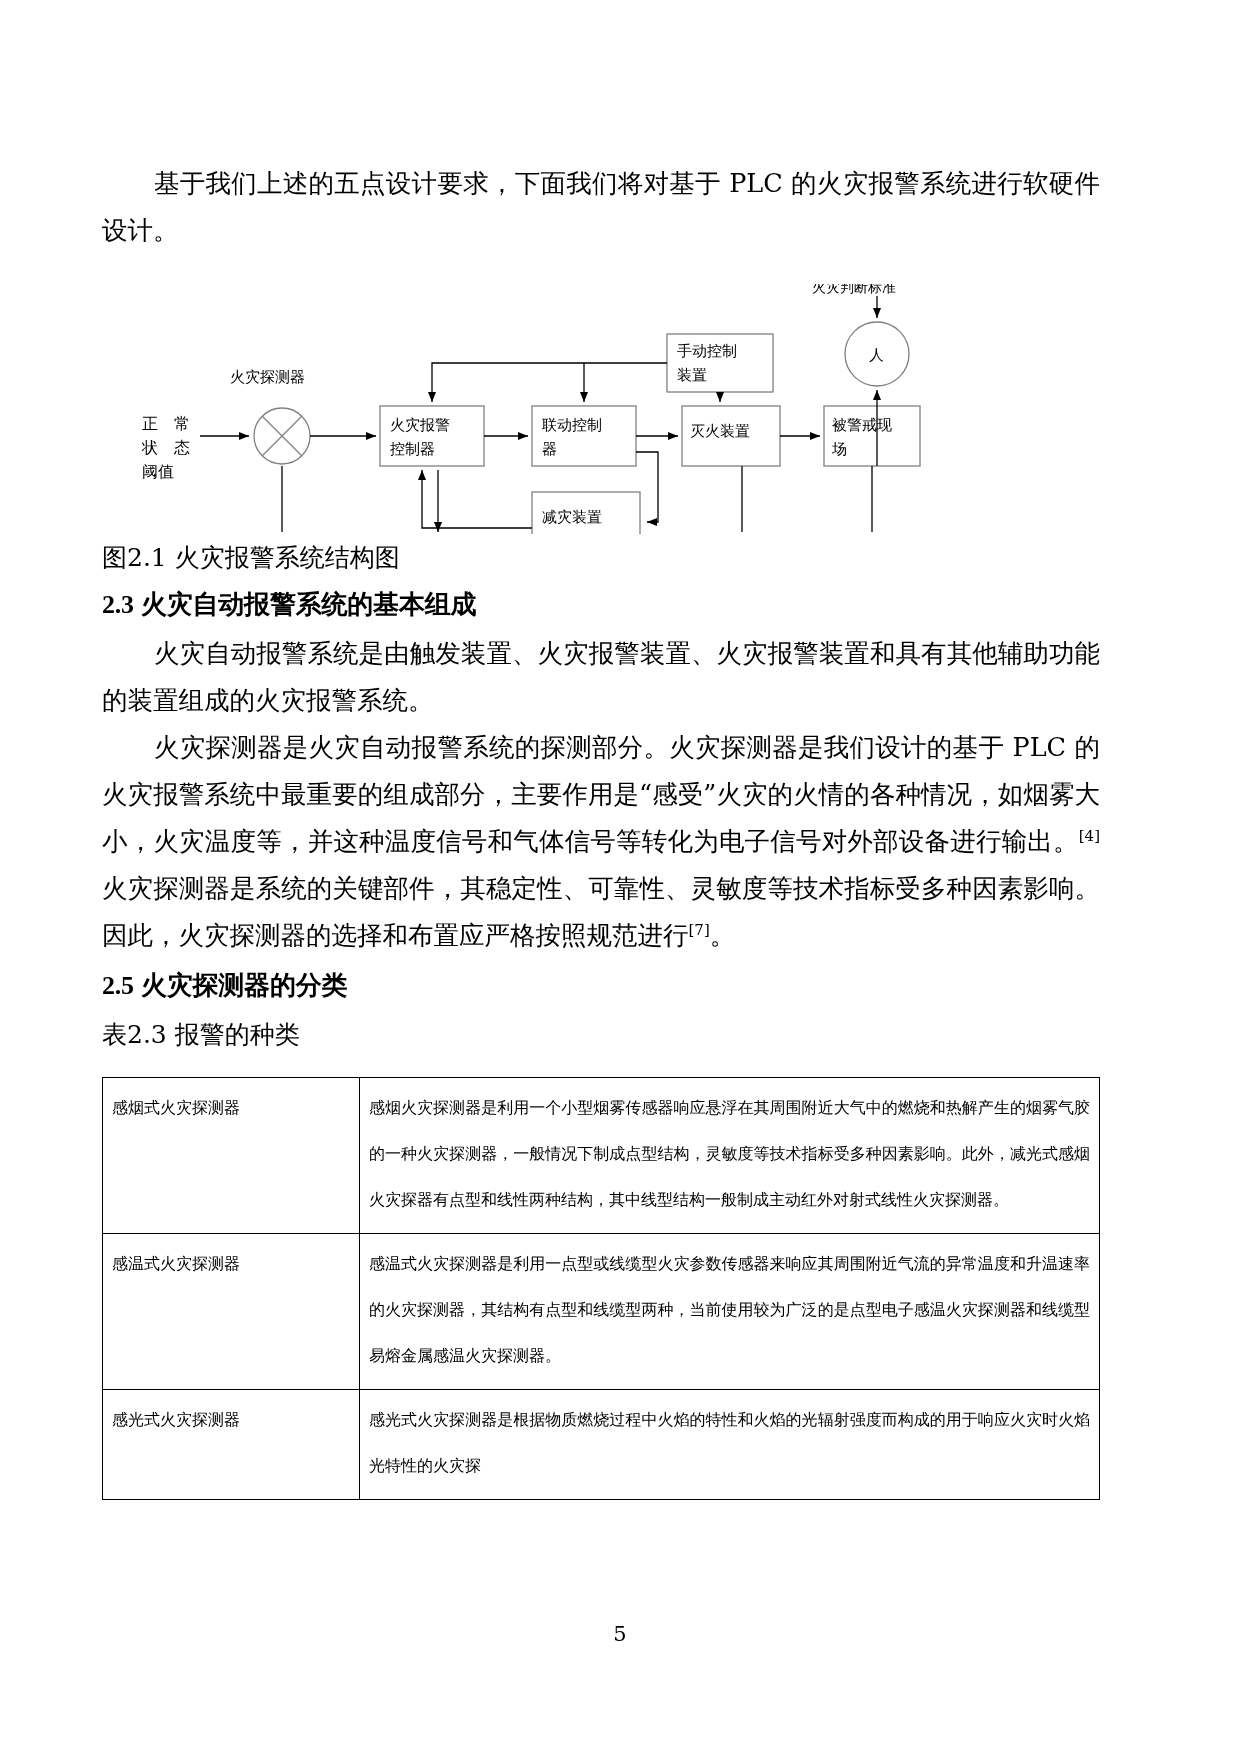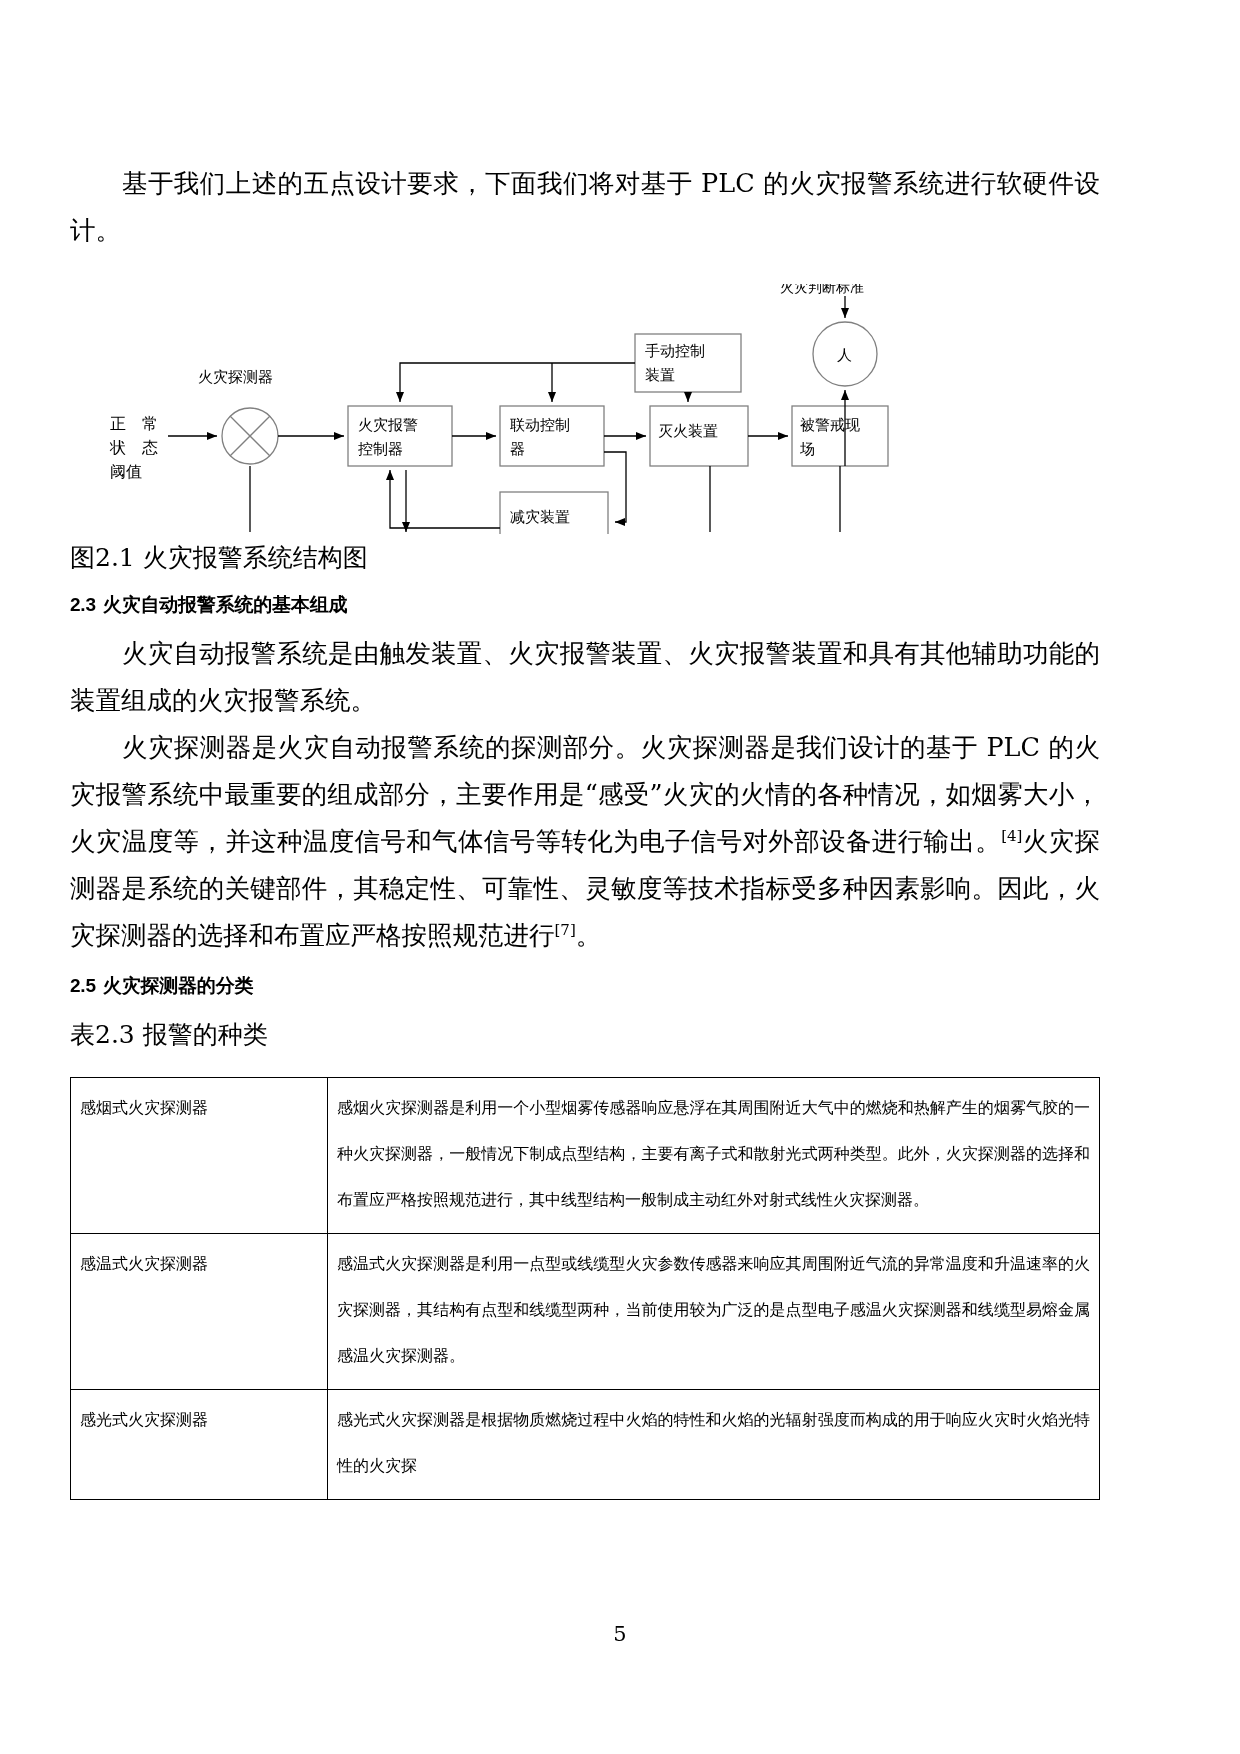--- a/index.html
+++ b/index.html
@@ -14,36 +14,36 @@
     font-family: "DejaVu Serif", "Liberation Serif", serif;
     color: #000000;
     overflow: hidden;
   }
   .page {
     position: absolute;
     left: 0; top: 0;
     width: 1240px;
     height: 1754px;
     box-sizing: border-box;
-    padding: 160px 140px 60px 70px;
+    padding: 160px 140px 60px 102px;
   }
   
   .para {
     font-size: 25.5px;
     line-height: 47px;
     text-align: justify;
     text-justify: inter-ideograph;
     margin: 0;
     letter-spacing: 0px;
   }
   .para.indent { text-indent: 52px; }
   .h2 {
-    font-family: Liberation Sans, sans-serif;
+    font-family: Liberation Serif, serif;
     font-weight: bold;
-    font-size: 19px;
+    font-size: 26px;
     line-height: 46px;
     margin: 4px 0 2px 0;
     letter-spacing: -0.2px;
   }
   .h2 .num { margin-right: 7px; }
   sup.ref {
     font-size: 15px;
     vertical-align: super;
     line-height: 0;
   }
@@ -186,21 +186,21 @@
 
   <h2 class="h2">
     <span class="num">2.5</span><span>火灾探测器的分类</span>
   </h2>
 
   <p class="table-caption">表2.3  报警的种类</p>
   <table class="kinds">
     <tbody>
       <tr>
         <td class="kind-name">感烟式火灾探测器</td>
-        <td class="kind-desc">感烟火灾探测器是利用一个小型烟雾传感器响应悬浮在其周围附近大气中的燃烧和热解产生的烟雾气胶的一种火灾探测器，一般情况下制成点型结构，主要有离子式和散射光式两种类型。此外，火灾探测器的选择和布置应严格按照规范进行，其中线型结构一般制成主动红外对射式线性火灾探测器。</td>
+        <td class="kind-desc">感烟火灾探测器是利用一个小型烟雾传感器响应悬浮在其周围附近大气中的燃烧和热解产生的烟雾气胶的一种火灾探测器，一般情况下制成点型结构，灵敏度等技术指标受多种因素影响。此外，减光式感烟火灾探器有点型和线性两种结构，其中线型结构一般制成主动红外对射式线性火灾探测器。</td>
       </tr>
       <tr>
         <td class="kind-name">感温式火灾探测器</td>
         <td class="kind-desc">感温式火灾探测器是利用一点型或线缆型火灾参数传感器来响应其周围附近气流的异常温度和升温速率的火灾探测器，其结构有点型和线缆型两种，当前使用较为广泛的是点型电子感温火灾探测器和线缆型易熔金属感温火灾探测器。</td>
       </tr>
       <tr>
         <td class="kind-name">感光式火灾探测器</td>
         <td class="kind-desc">感光式火灾探测器是根据物质燃烧过程中火焰的特性和火焰的光辐射强度而构成的用于响应火灾时火焰光特性的火灾探</td>
       </tr>
     </tbody>

